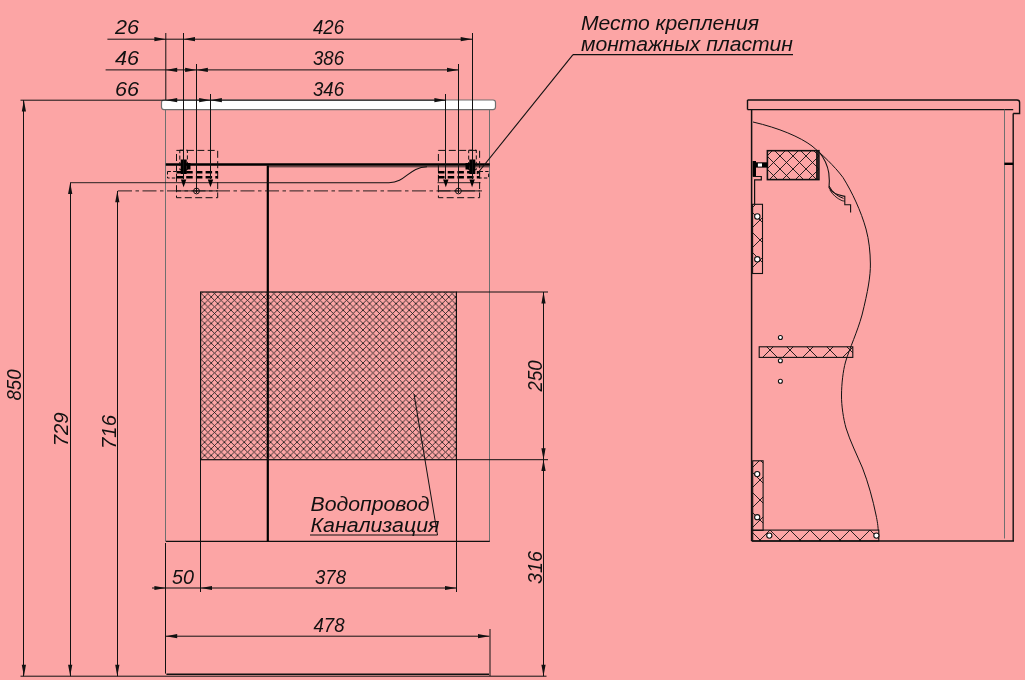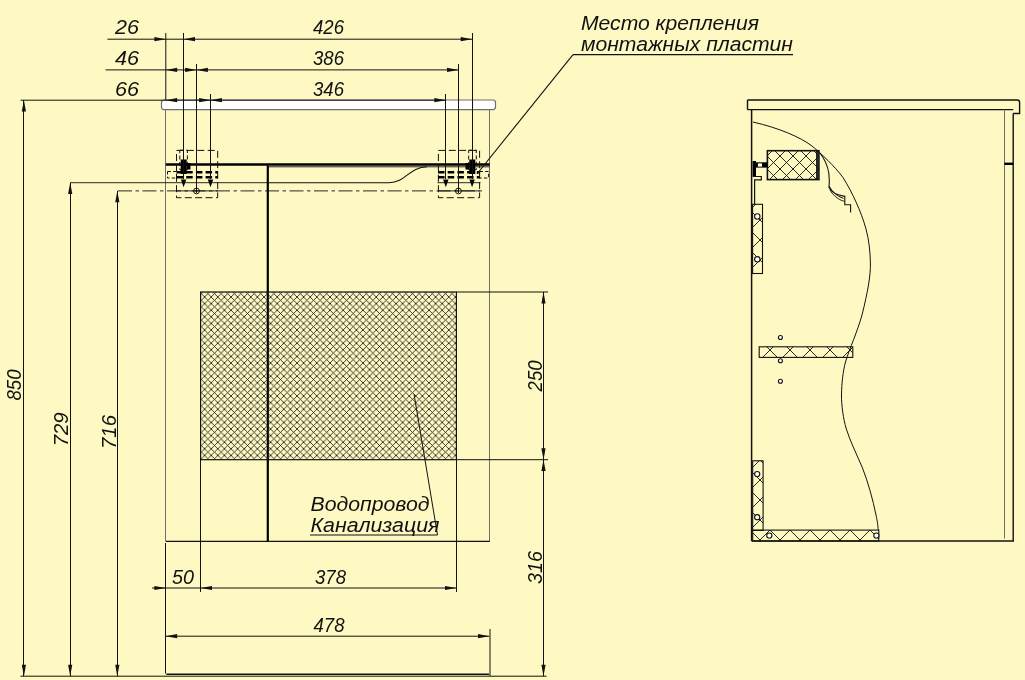--- a/index.html
+++ b/index.html
@@ -1,16 +1,16 @@
 <!DOCTYPE html>
 <html><head>
 <meta charset="utf-8">
 <style>
   html,body{margin:0;padding:0;background:#ffffff;}
-  .wrap{width:1025px;height:680px;position:relative;background:#fef9c3;overflow:hidden;}
+  .wrap{width:1025px;height:680px;position:relative;background:#fca5a5;overflow:hidden;}
   svg{display:block;}
   text{font-family:"Liberation Sans",sans-serif;font-style:italic;fill:#111;}
 </style>
 </head>
 <body>
 <div class="wrap">
 <svg width="1025" height="680" viewBox="0 0 1025 680">
 <defs>
   <pattern id="hfine" width="6.6" height="6.6" patternUnits="userSpaceOnUse">
     <path d="M0,0 L6.6,6.6 M0,6.6 L6.6,0" stroke="#1a1a1a" stroke-width="0.85" fill="none"></path>

